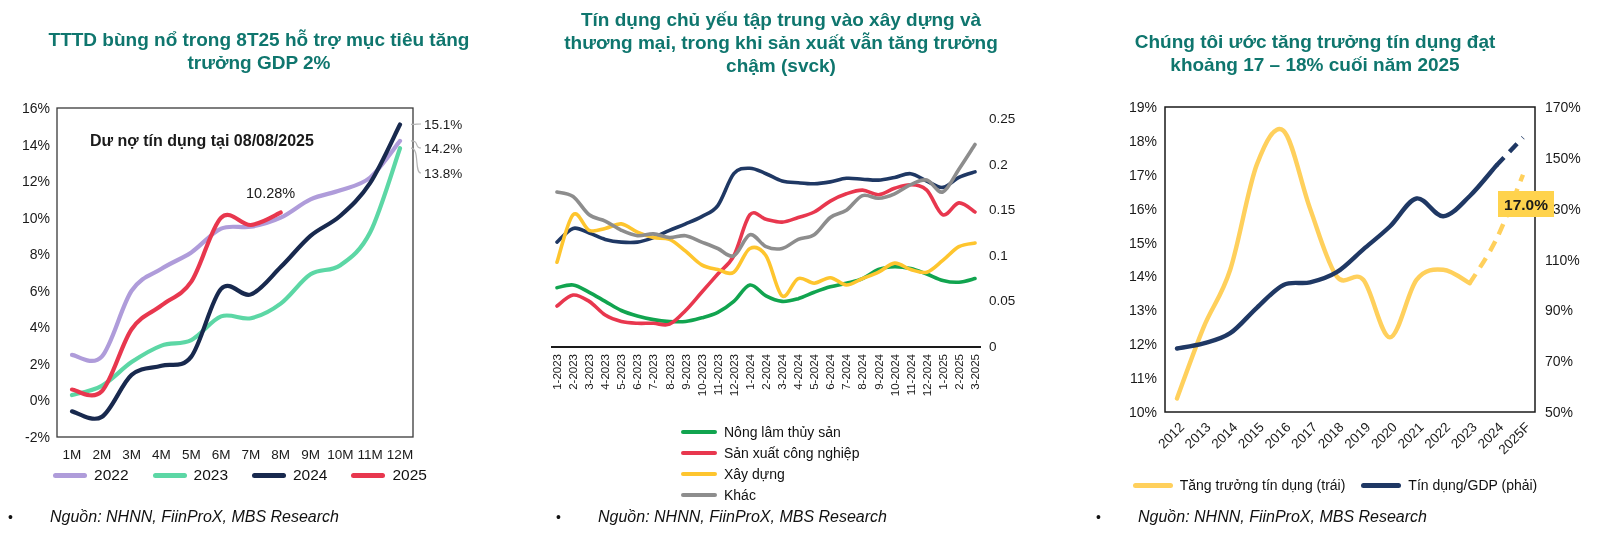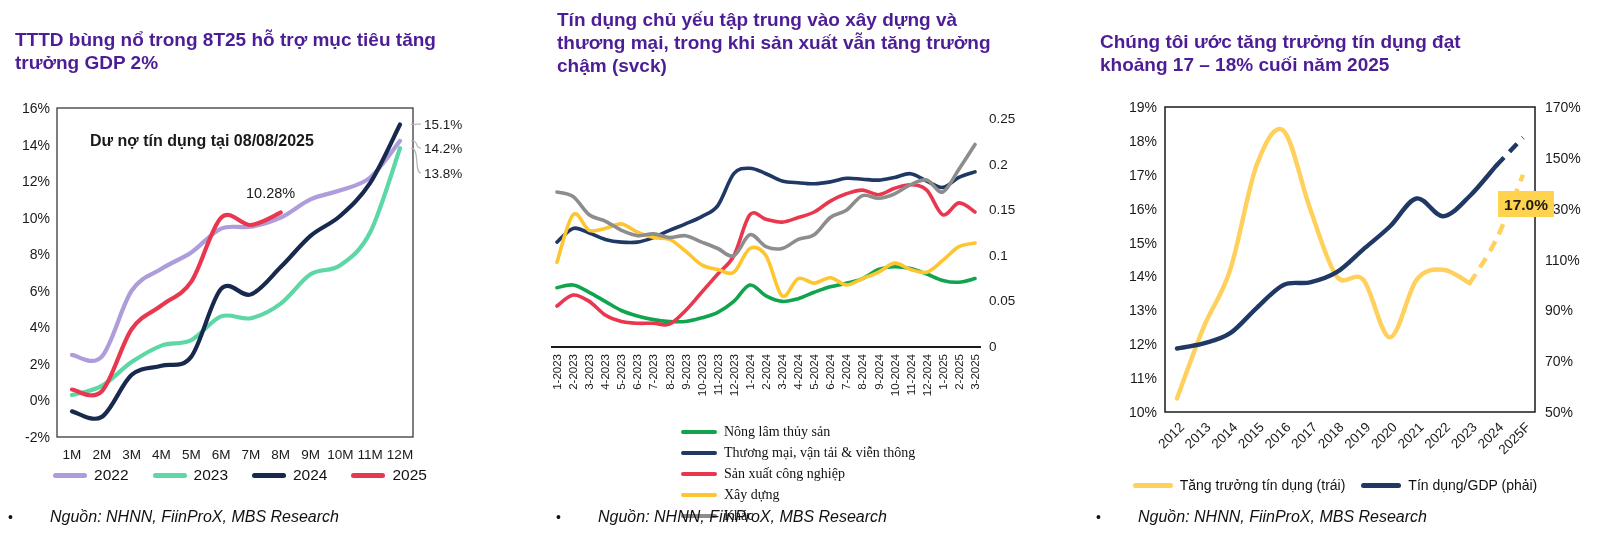--- a/index.html
+++ b/index.html
@@ -6,33 +6,34 @@
   html,body { width:1600px; height:552px; }
   body {
     background:#ffffff;
     font-family:"Liberation Sans","DejaVu Sans",sans-serif;
     position:relative;
     overflow:hidden;
     color:#111;
   }
   .abs { position:absolute; }
   .title {
-    color:#4c1d95;
+    color:#0f766e;
     font-weight:bold;
     font-size:19px;
     line-height:1.22;
+    text-align:center;
   }
   svg text { font-family:"Liberation Sans","DejaVu Sans",sans-serif; fill:#1a1a1a; }
   .legend-row { display:flex; align-items:center; justify-content:center; gap:24px; }
   .lg-item { display:flex; align-items:center; gap:7px; }
   .sw { height:5px; width:34px; border-radius:3px; display:inline-block; background:#888; }
   .sw.thin { height:4px; width:36px; }
   .lg-label { font-size:15.5px; color:#111; white-space:nowrap; }
   .lg-label.sm { font-size:14px; }
-  .legend-col { display:flex; flex-direction:column; gap:5px; align-items:flex-start;font-family:Liberation Serif, serif; }
+  .legend-col { display:flex; flex-direction:column; gap:5px; align-items:flex-start; }
   .src { display:flex; align-items:baseline; font-size:16px; color:#111; }
   .src .bullet { width:42px; font-size:14px; flex:0 0 42px; }
   .src .txt { font-style:italic; }
 </style>
 </head>
 <body>
 
 <h2 class="abs title" style="left:15px; top:28px; width:488px;">TTTD bùng nổ trong 8T25 hỗ trợ mục tiêu tăng trưởng GDP 2%</h2>
 
 <div class="abs" style="left:15px; top:95px; width:505px; height:385px;" id="chart1-box"><svg width="505" height="385" viewBox="0 0 505 385">
@@ -141,24 +142,20 @@
       <path d="M12.0,85.0C14.7,85.7 22.7,85.7 28.1,89.5C33.4,93.3 38.8,103.7 44.2,107.8C49.5,111.9 54.9,111.6 60.2,114.1C65.6,116.7 70.9,120.8 76.3,123.3C81.7,125.7 87.0,128.1 92.4,128.7C97.7,129.3 103.1,126.6 108.5,126.9C113.8,127.2 119.2,130.3 124.5,130.6C129.9,130.9 135.3,128.0 140.6,128.7C146.0,129.5 151.3,133.0 156.7,135.1C162.1,137.2 167.4,139.2 172.8,141.5C178.1,143.8 183.5,151.1 188.8,148.8C194.2,146.5 199.6,129.3 204.9,127.8C210.3,126.3 215.6,137.4 221.0,139.7C226.4,142.0 231.7,142.7 237.1,141.5C242.4,140.3 247.8,134.7 253.2,132.4C258.5,130.1 263.9,131.5 269.2,127.8C274.6,124.2 279.9,114.6 285.3,110.5C290.7,106.4 296.0,106.8 301.4,103.2C306.7,99.6 312.1,90.6 317.5,88.6C322.8,86.6 328.2,91.6 333.5,91.3C338.9,91.0 344.3,89.1 349.6,86.8C355.0,84.5 360.3,79.9 365.7,77.7C371.1,75.4 376.4,71.9 381.8,73.1C387.1,74.3 392.5,86.8 397.8,85.0C403.2,83.1 408.6,70.1 413.9,62.2C419.3,54.3 427.3,41.6 430.0,37.5" fill="none" stroke="#8D8D8D" stroke-width="3.6" stroke-linecap="round" stroke-linejoin="round"></path>
     </svg></div>
 
 <div class="abs" style="left:545px; top:424px; width:460px;">
   <div class="legend-col" style="margin-left:136px;">
     <div class="lg-item">
       <span class="sw thin" style="background: rgb(17, 164, 79);"></span>
       <span class="lg-label sm">Nông lâm thủy sản</span>
     </div>
     <div class="lg-item">
-      <span class="sw thin" style="background: rgb(31, 56, 100);"></span>
-      <span class="lg-label sm">Thương mại, vận tải &amp; viễn thông</span>
-    </div>
-    <div class="lg-item">
       <span class="sw thin" style="background: rgb(232, 55, 78);"></span>
       <span class="lg-label sm">Sản xuất công nghiệp</span>
     </div>
     <div class="lg-item">
       <span class="sw thin" style="background: rgb(254, 197, 46);"></span>
       <span class="lg-label sm">Xây dựng</span>
     </div>
     <div class="lg-item">
       <span class="sw thin" style="background: rgb(141, 141, 141);"></span>
       <span class="lg-label sm">Khác</span>

